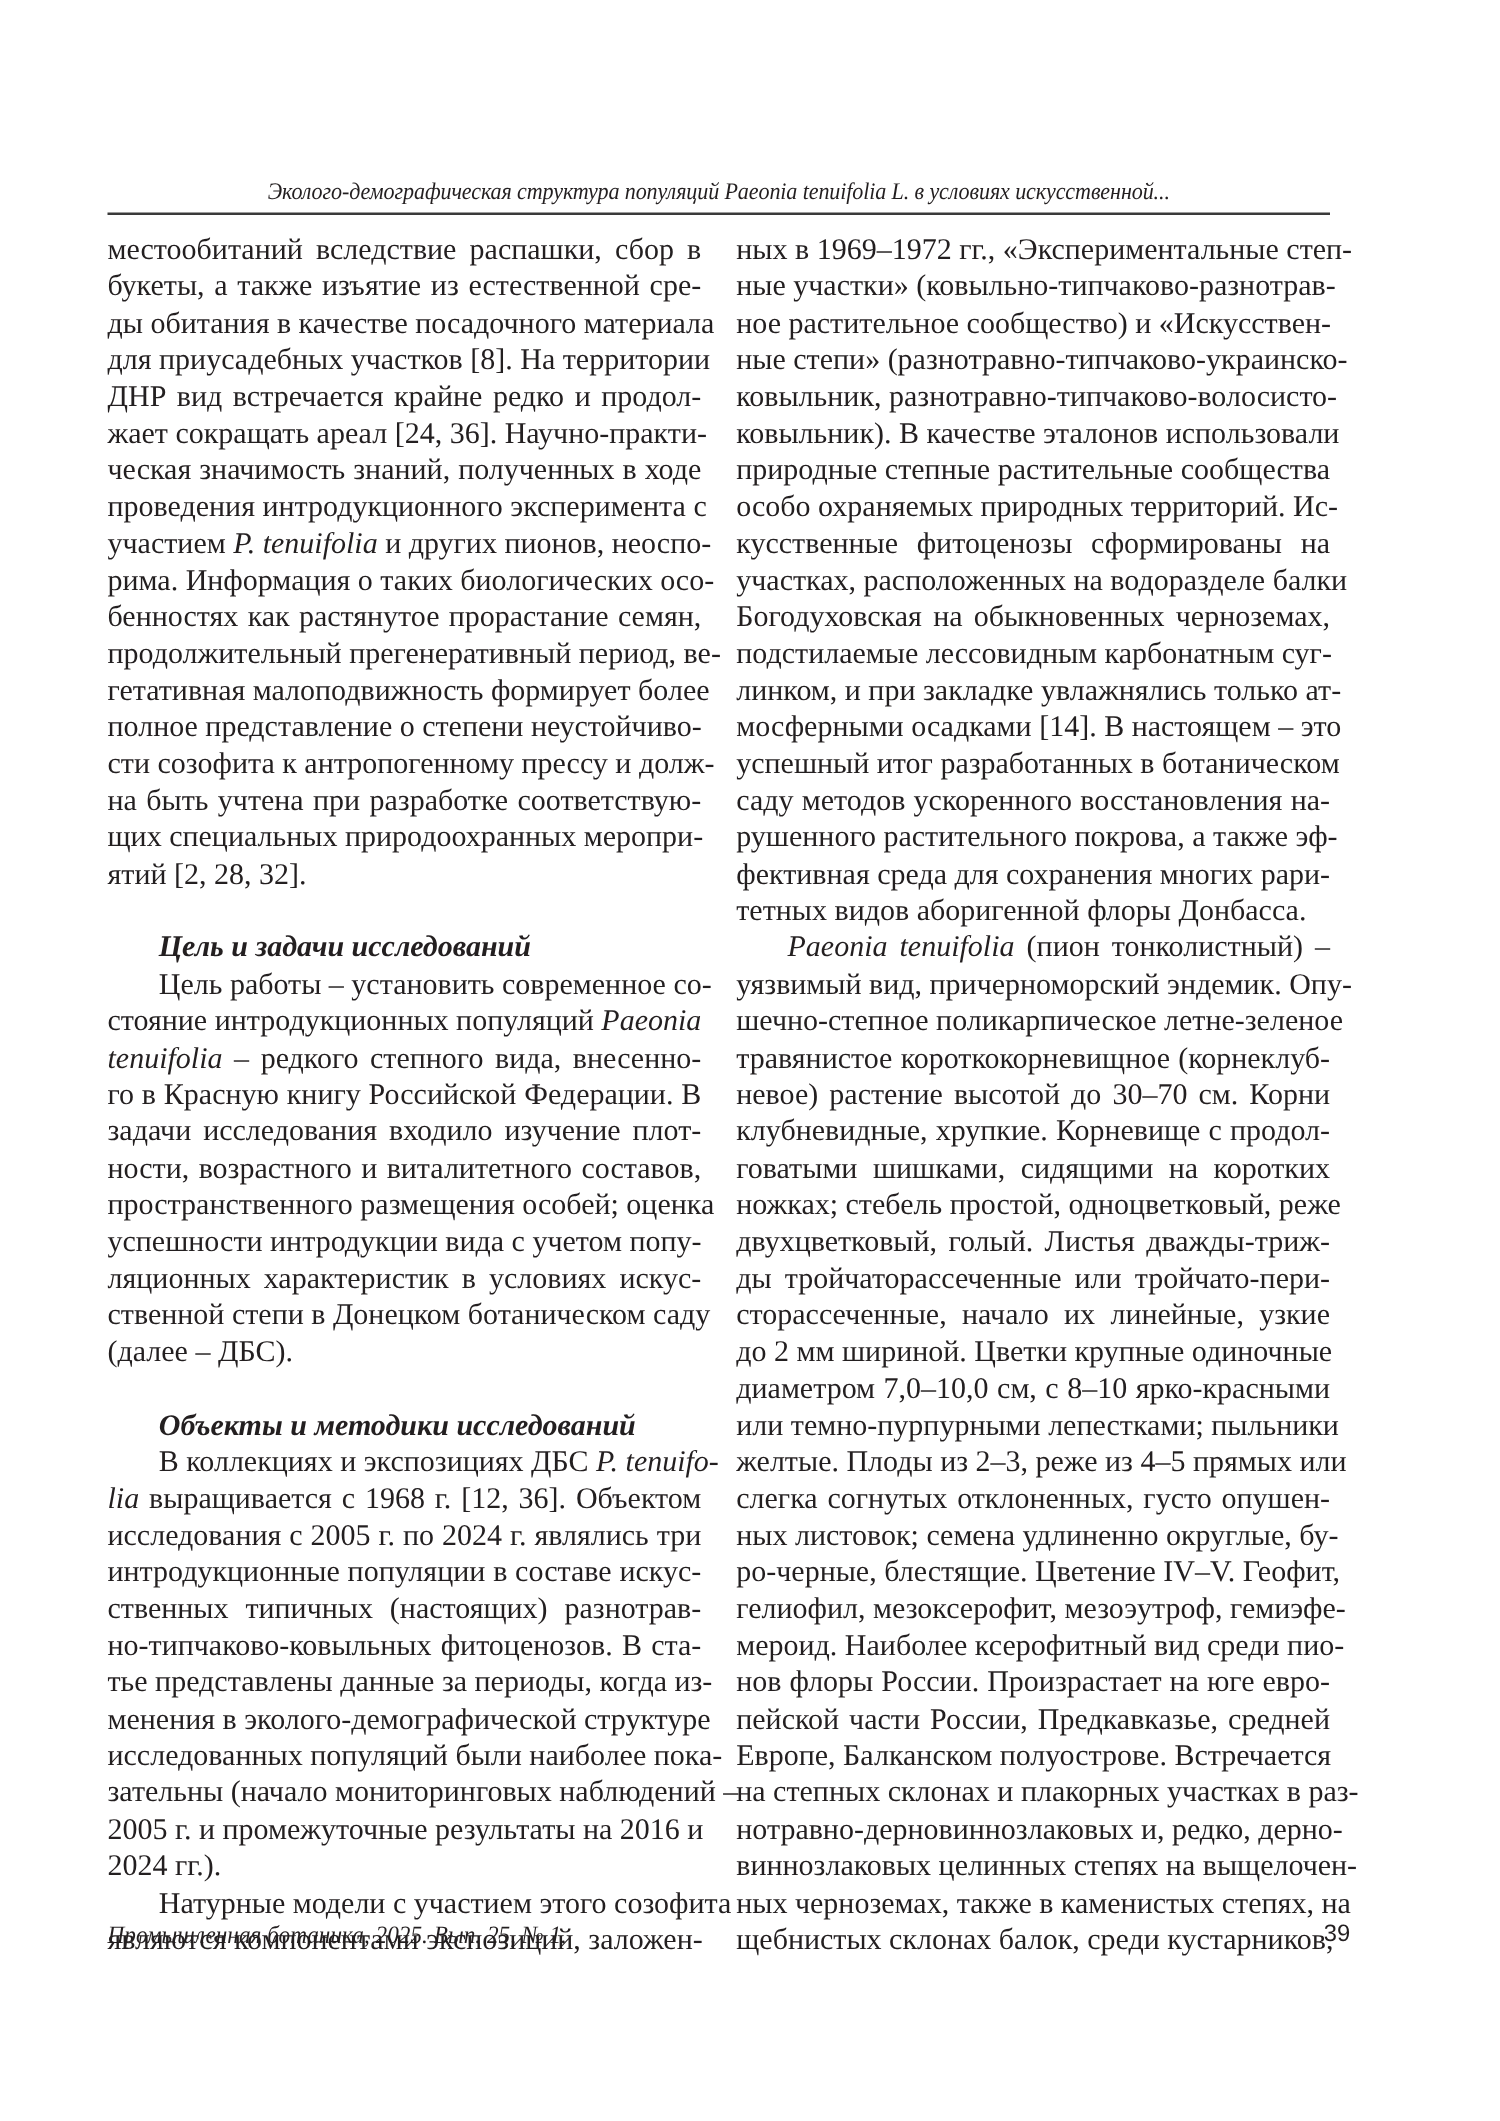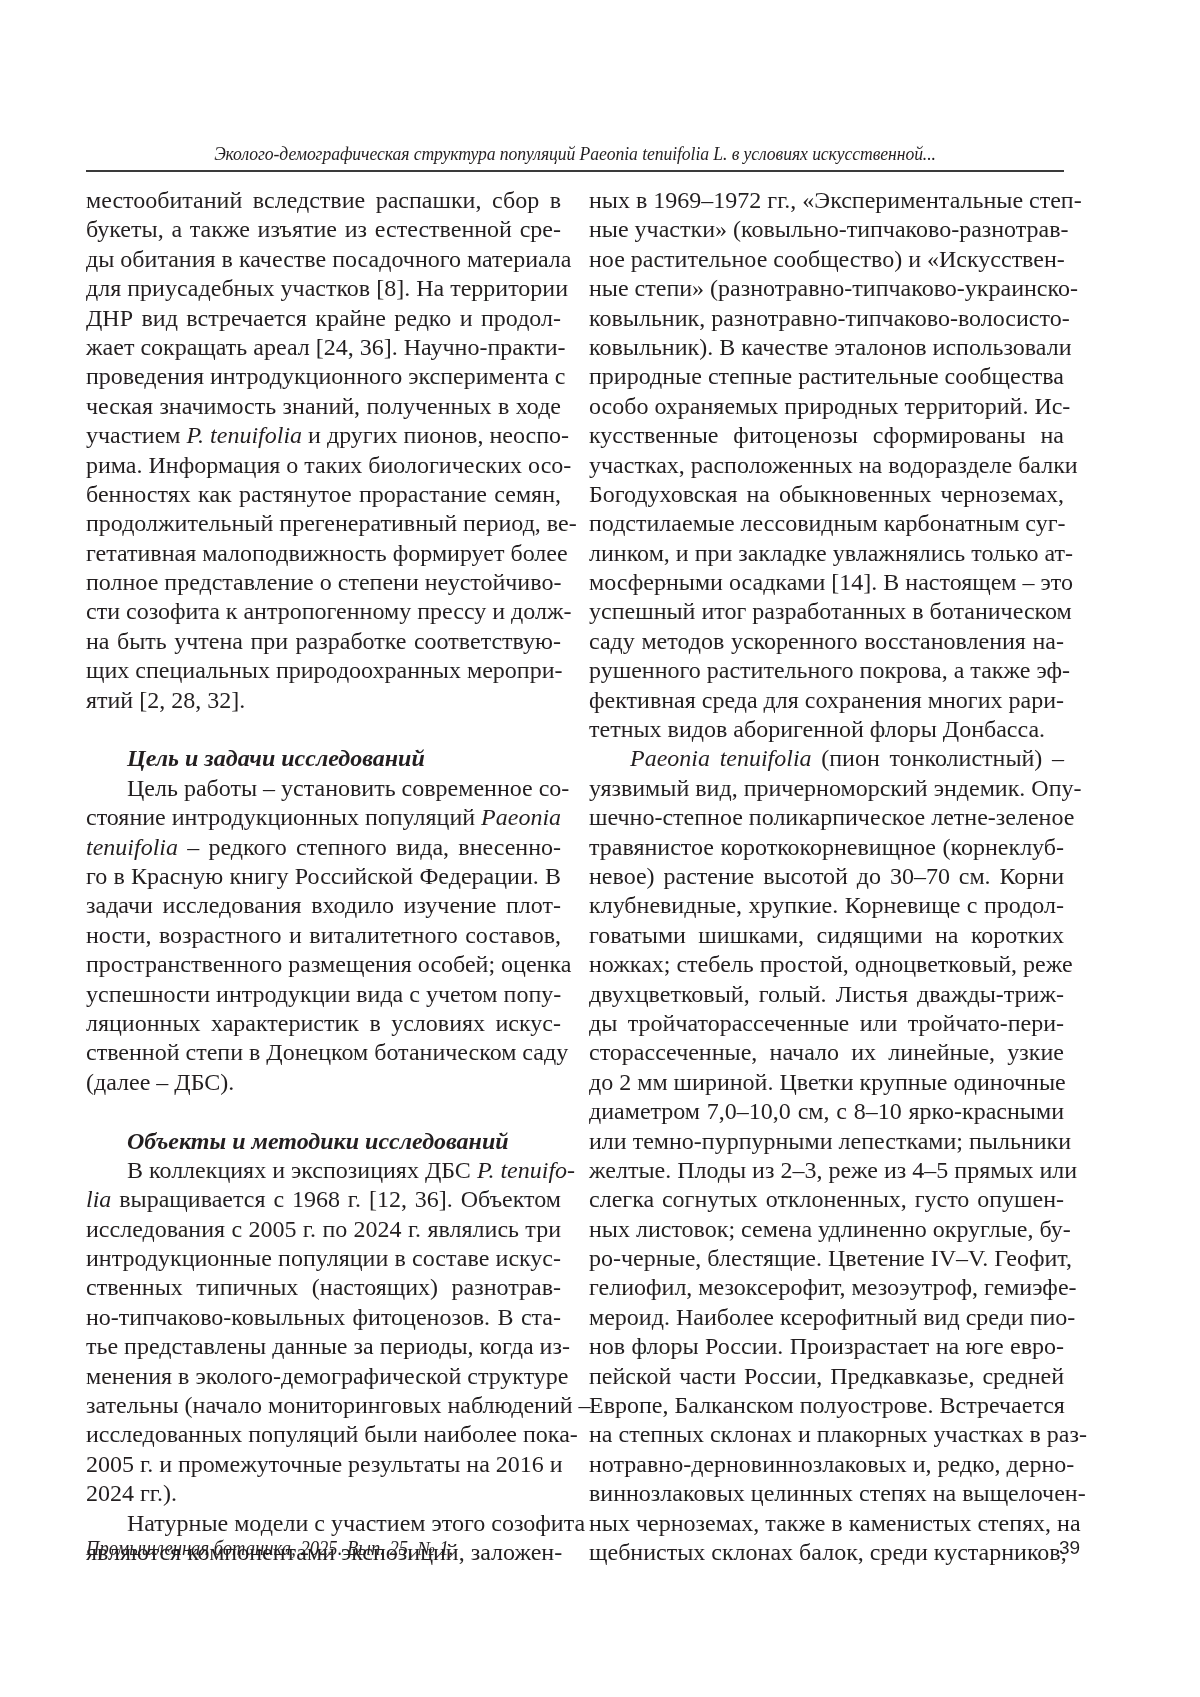--- a/index.html
+++ b/index.html
@@ -31,22 +31,22 @@
 <div class="head-rule"></div>
 
 <div class="col left">
   <div>
       <span class="line">местообитаний вследствие распашки, сбор в</span>
       <span class="line">букеты, а также изъятие из естественной сре-</span>
       <span class="line">ды обитания в качестве посадочного материала</span>
       <span class="line">для приусадебных участков [8]. На территории</span>
       <span class="line">ДНР вид встречается крайне редко и продол-</span>
       <span class="line">жает сокращать ареал [24, 36]. Научно-практи-</span>
+      <span class="line">ческая значимость знаний, полученных в ходе</span>
       <span class="line">проведения интродукционного эксперимента с</span>
-      <span class="line">ческая значимость знаний, полученных в ходе</span>
       <span class="line">участием <i>P. tenuifolia</i> и других пионов, неоспо-</span>
       <span class="line">рима. Информация о таких биологических осо-</span>
       <span class="line">бенностях как растянутое прорастание семян,</span>
       <span class="line">продолжительный прегенеративный период, ве-</span>
       <span class="line">гетативная малоподвижность формирует более</span>
       <span class="line">полное представление о степени неустойчиво-</span>
       <span class="line">сти созофита к антропогенному прессу и долж-</span>
       <span class="line">на быть учтена при разработке соответствую-</span>
       <span class="line">щих специальных природоохранных меропри-</span>
       <span class="line last">ятий [2, 28, 32].</span>
@@ -70,22 +70,22 @@
   <div class="line heading">Объекты и методики исследований</div>
   <div>
       <span class="line indent">В коллекциях и экспозициях ДБС <i>P. tenuifo-</i></span>
       <span class="line"><i>lia</i> выращивается с 1968 г. [12, 36]. Объектом</span>
       <span class="line">исследования с 2005 г. по 2024 г. являлись три</span>
       <span class="line">интродукционные популяции в составе искус-</span>
       <span class="line">ственных типичных (настоящих) разнотрав-</span>
       <span class="line">но-типчаково-ковыльных фитоценозов. В ста-</span>
       <span class="line">тье представлены данные за периоды, когда из-</span>
       <span class="line">менения в эколого-демографической структуре</span>
+      <span class="line">исследованных популяций были наиболее пока-</span>
       <span class="line">зательны (начало мониторинговых наблюдений –</span>
-      <span class="line">исследованных популяций были наиболее пока-</span>
       <span class="line">2005 г. и промежуточные результаты на 2016 и</span>
       <span class="line last">2024 гг.).</span>
     </div>
   <div>
       <span class="line indent">Натурные модели с участием этого созофита</span>
       <span class="line">являются компонентами экспозиций, заложен-</span>
     </div>
 </div>
 
 <div class="col right">

